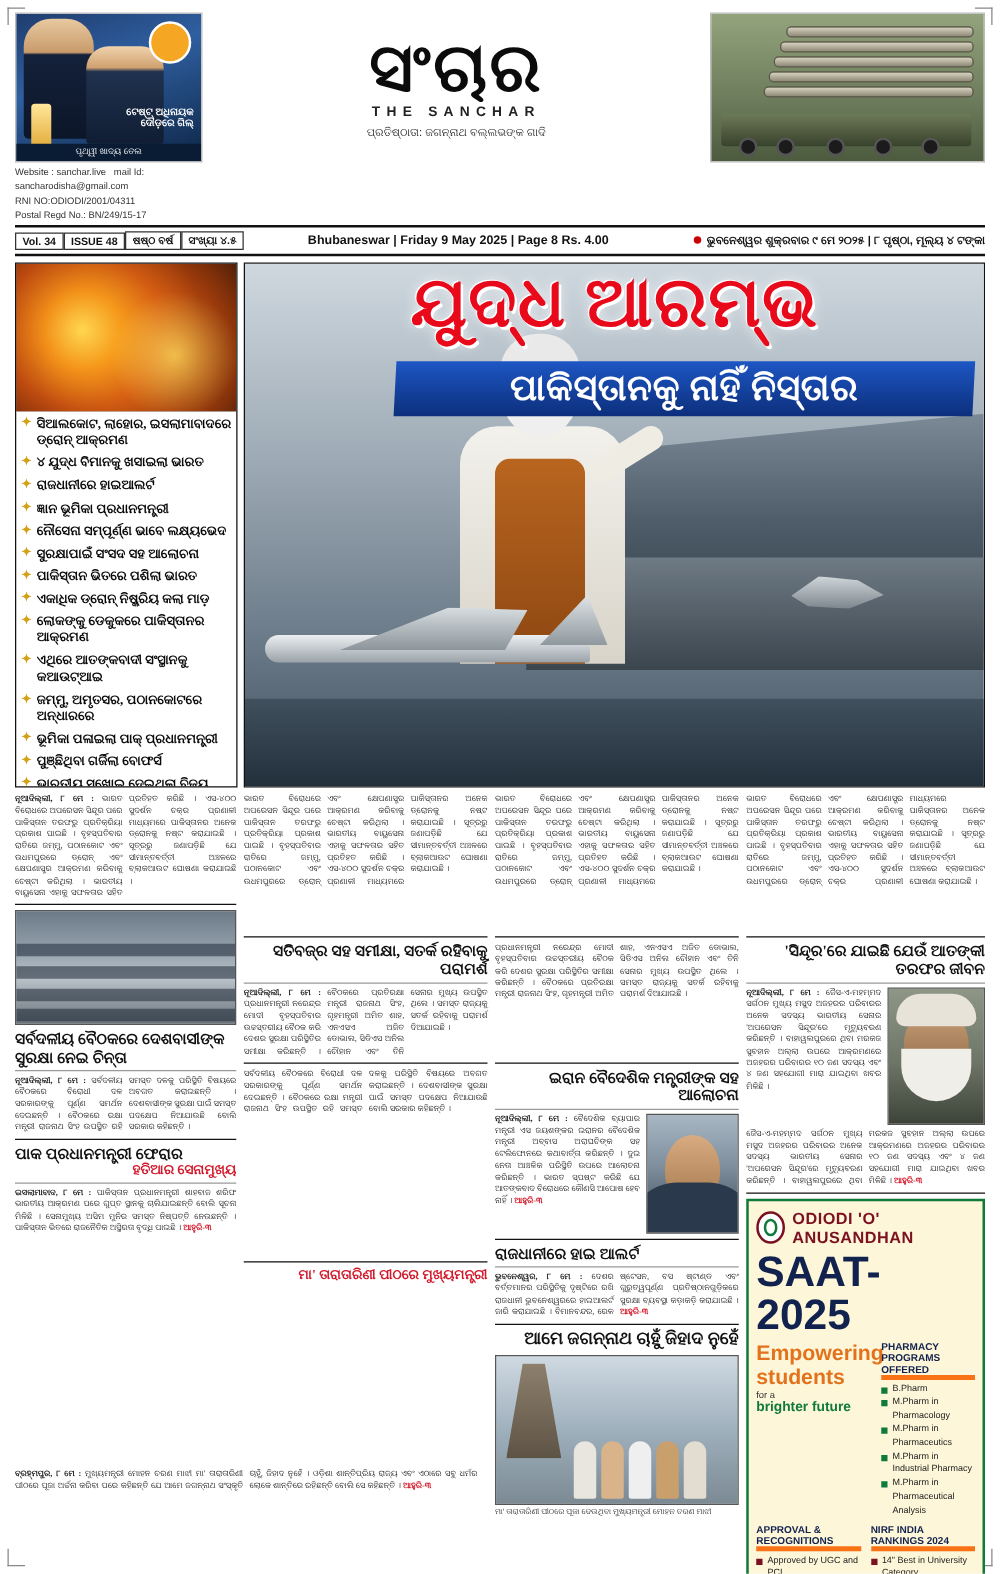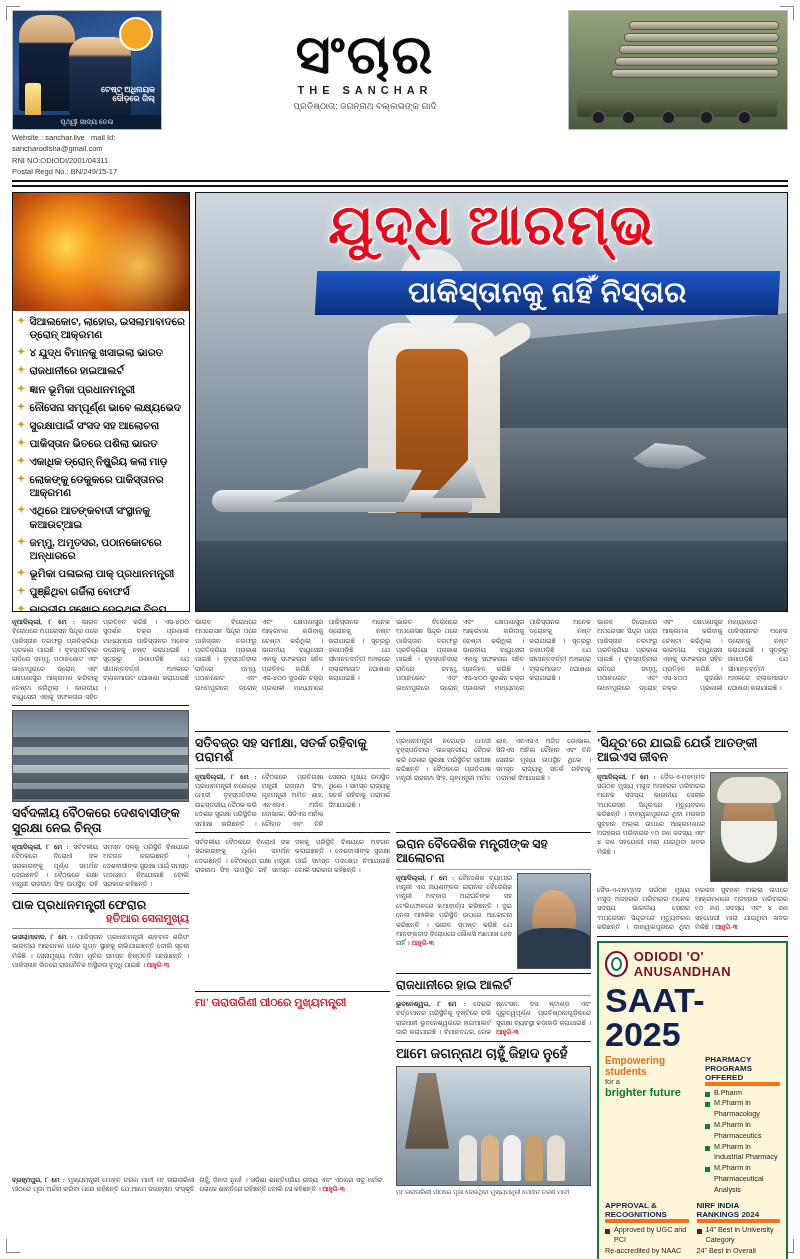--- a/index.html
+++ b/index.html
@@ -215,21 +215,21 @@
   .hr-thin { border-top:1px solid #999; margin:3px 0; }
 
   .headline-odia {
     font-family:"Liberation Serif", serif; font-weight:bold; color:#111;
     line-height:1.15;
   }
   .h-md { font-size:14px; }
   .h-sm { font-size:12.5px; }
   .h-xs { font-size:11px; }
   .red { color:#d2182a;text-align:right; }
-  .center { text-align:left; }
+  .center { text-align:right; }
 
   .bodytext {
     font-family:"Liberation Serif", serif;
     font-size:6.6px; line-height:1.42; text-align:justify; color:#1b1b1b;
     column-gap:5px; hyphens:auto; word-break:break-word;
   }
   .bodytext .lead { font-weight:bold; }
   .two-col { column-count:2; }
   .three-col { column-count:3; }
 
@@ -294,21 +294,21 @@
     width:26px; height:26px; border-radius:50%; border:2px solid #7a1020; background:#fff;
     position:relative;
   }
   .soa-logo::after{
     content:""; position:absolute; inset:4px; border-radius:50%; border:2px solid #0f7a3c;
   }
   .soa-title { font-size:13px; font-weight:bold; color:#7a1020; letter-spacing:.4px; }
   .soa-saat { font-size:34px; font-weight:bold; color:#12224f; line-height:1; margin:4px 0 2px; }
   .soa-body { display:flex; gap:8px; margin-top:4px; }
   .soa-left { width:92px; }
-  .soa-emp { font-size:10px; font-weight:bold; color:#e2731c; line-height:1.12; }
+  .soa-emp { font-size:17px; font-weight:bold; color:#e2731c; line-height:1.12; }
   .soa-bright { font-size:11px; font-weight:bold; color:#0f7a3c; line-height:1.15; }
   .soa-small { font-size:7.5px; color:#333; }
   .soa-right { flex:1; }
   .soa-sec-title { font-size:8px; font-weight:bold; color:#12224f; border-bottom:4px solid #f97316; margin-bottom:2px; }
   .soa-li { font-size:7.2px; color:#222; line-height:1.5; display:flex; gap:4px; }
   .sq { width:5px; height:5px; background:#7a1020; margin-top:4px; flex:none; }
   .sq.green { background:#0f7a3c; }
   .soa-cols { display:flex; gap:8px; margin-top:5px; }
   .soa-cols > div { flex:1; }
   .tag-red { color:#d2182a; font-weight:bold; }
@@ -373,20 +373,30 @@
         <span>Postal Regd No.:</span>
         <span>BN/249/15-17</span>
       </div>
     </div>
     <div class="mid"></div>
     <div class="right"></div>
   </div>
 
   <div class="ruleline"></div>
 
+  <div class="volbar">
+    <div class="cell">Vol. 34</div>
+    <div class="cell">ISSUE 48</div>
+    <div class="cell">ଷଷ୍ଠ ବର୍ଷ</div>
+    <div class="cell">ସଂଖ୍ୟା ୪.୫</div>
+    <div class="place">Bhubaneswar | Friday 9 May 2025 | Page 8 Rs. 4.00</div>
+    <div class="odia-date">
+      <span class="dot"></span><span>ଭୁବନେଶ୍ୱର ଶୁକ୍ରବାର ୯ ମେ ୨୦୨୫ | ୮ ପୃଷ୍ଠା, ମୂଲ୍ୟ ୪ ଟଙ୍କା</span>
+    </div>
+  </div>
 
   <div class="ruleline"></div>
 
   <div class="hero">
 
     <div class="bullets">
       <div class="blast"></div>
       <div class="bullet-item">
           <span class="star">✦</span>
           <span>ସିଆଲକୋଟ, ଲାହୋର, ଇସଲାମାବାଦରେ ଡ୍ରୋନ୍ ଆକ୍ରମଣ</span>
@@ -582,21 +592,21 @@
       </div>
       <div class="caption" style="margin-top:2px">ମା' ତାରାତାରିଣୀ ପୀଠରେ ପୂଜା ଦେଉଥିବା ମୁଖ୍ୟମନ୍ତ୍ରୀ ମୋହନ ଚରଣ ମାଝୀ</div>
     </div>
 
     <div class="col c4">
       <div class="bodytext three-col" style="height:110px; overflow:hidden">
         <span>ଭାରତ ବିରୋଧରେ ଅପରେସନ ସିନ୍ଦୂର ପରେ ପାକିସ୍ତାନ ତରଫରୁ ପ୍ରତିକ୍ରିୟା ପ୍ରକାଶ ପାଇଛି । ବୃହସ୍ପତିବାର ରାତିରେ ଜମ୍ମୁ, ପଠାନକୋଟ ଏବଂ ଉଧମପୁରରେ ଡ୍ରୋନ୍ ଏବଂ କ୍ଷେପଣାସ୍ତ୍ର ଆକ୍ରମଣ କରିବାକୁ ଚେଷ୍ଟା କରିଥିଲା । ଭାରତୀୟ ବାୟୁସେନା ଏହାକୁ ସଫଳତାର ସହିତ ପ୍ରତିହତ କରିଛି । ଏସ-୪୦୦ ସୁଦର୍ଶନ ଚକ୍ର ପ୍ରଣାଳୀ ମାଧ୍ୟମରେ ପାକିସ୍ତାନର ଅନେକ ଡ୍ରୋନକୁ ନଷ୍ଟ କରାଯାଇଛି । ସୂତ୍ରରୁ ଜଣାପଡ଼ିଛି ଯେ ସୀମାନ୍ତବର୍ତ୍ତୀ ଅଞ୍ଚଳରେ ବ୍ଲାକଆଉଟ ଘୋଷଣା କରାଯାଇଛି ।</span>
       </div>
 
       <div class="hr"></div>
-      <div class="headline-odia h-sm center">'ସିନ୍ଦୂର'ରେ ଯାଇଛି ଯେଉଁ ଆତଙ୍କୀ ଆଇଏସ ଜୀବନ</div>
+      <div class="headline-odia h-sm center">'ସିନ୍ଦୂର'ରେ ଯାଇଛି ଯେଉଁ ଆତଙ୍କୀ ତରଫର ଜୀବନ</div>
       <div class="hr-thin"></div>
 
       <div style="display:flex; gap:5px;">
         <div style="flex:1" class="bodytext">
           <span class="lead">ନୂଆଦିଲ୍ଲୀ, ୮ ମେ :</span>
           <span>ଜୈସ-ଏ-ମହମ୍ମଦ ସର୍ଗଠନ ମୁଖ୍ୟ ମସୁଦ ଅଜହରର ପରିବାରର ଅନେକ ସଦସ୍ୟ ଭାରତୀୟ ସେନାର 'ଅପରେସନ ସିନ୍ଦୂର'ରେ ମୃତ୍ୟୁବରଣ କରିଛନ୍ତି । ବାହାୱଲପୁରରେ ଥିବା ମରକଜ ସୁବହାନ ଅଲ୍ଲା ଉପରେ ଆକ୍ରମଣରେ ଅଜହରର ପରିବାରର ୧୦ ଜଣ ସଦସ୍ୟ ଏବଂ ୪ ଜଣ ସହଯୋଗୀ ମାରା ଯାଇଥିବା ଖବର ମିଳିଛି ।</span>
         </div>
         <div style="width:78px">
           <div class="ph-beard">
             <div class="head"></div>

